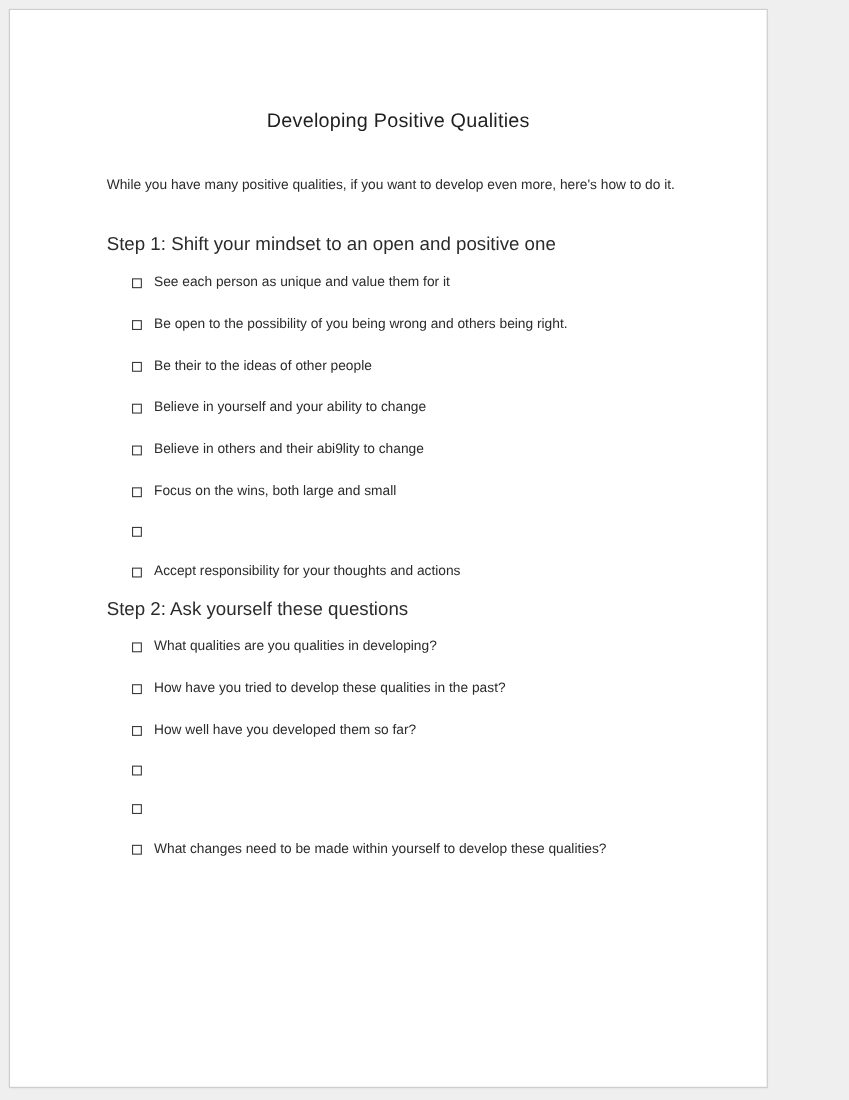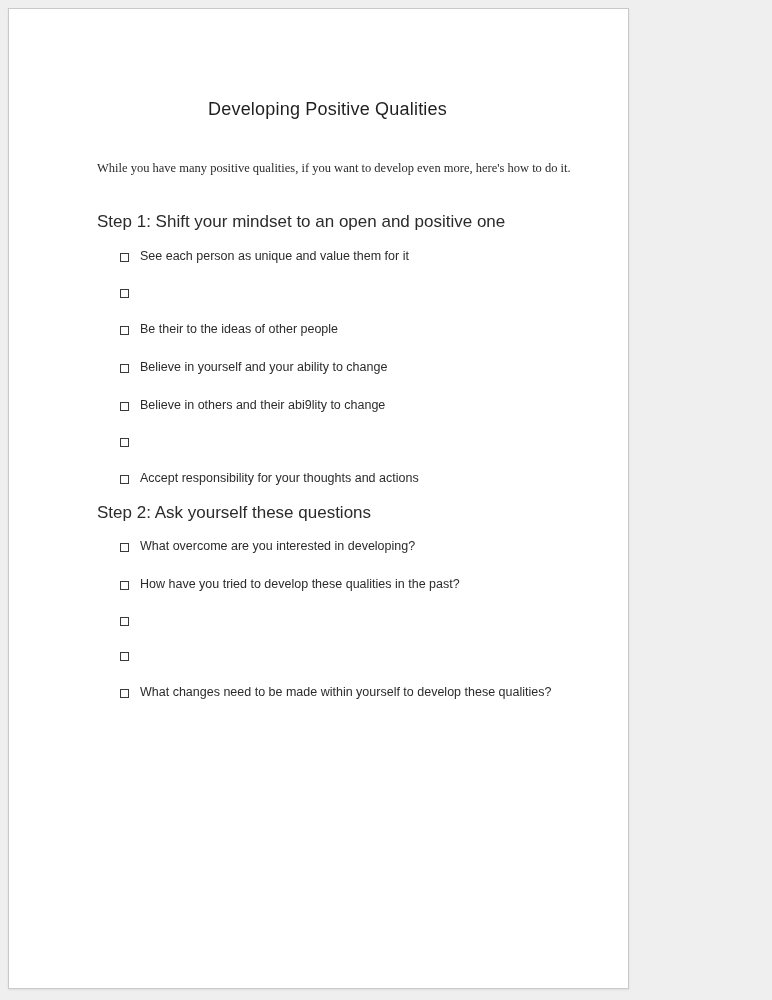--- a/index.html
+++ b/index.html
@@ -11,21 +11,21 @@
     height: 1000px;
     background: #efefef;
     overflow: hidden;
     font-family: "Liberation Sans", "DejaVu Sans", sans-serif;
     -webkit-font-smoothing: antialiased;
   }
   .page {
     position: absolute;
     left: 8px;
     top: 8px;
-    width: 621px;
+    width: 690px;
     height: 981px;
     background: #ffffff;
     border: 1px solid #c9c9c9;
     box-shadow: 0 1px 2px rgba(0,0,0,0.08);
     box-sizing: border-box;
   }
   .content {
     padding: 0 70px 0 88px;
     color: #2b2b2b;
   }
@@ -35,21 +35,20 @@
     font-size: 18px;
     font-weight: 400;
     color: #1f1f1f;
     letter-spacing: 0.2px;
   }
   .intro {
     margin: 41px 0 0 0;
     font-size: 12.5px;
     line-height: 14px;
     white-space: nowrap;
-    font-family: Liberation Serif, serif;
   }
   .section-heading {
     margin: 40px 0 0 0;
     font-size: 17px;
     line-height: 14px;
     white-space: nowrap;
   }
   .section-2 .section-heading {
     margin-top: 21px;
   }
@@ -95,53 +94,62 @@
 
     <div class="section section-1">
       <p class="section-heading">Step 1: Shift your mindset to an open and positive one</p>
       <ul class="checklist">
         <li>
           <span class="cb"></span>
           <span>See each person as unique and value them for it</span>
         </li>
         <li>
           <span class="cb"></span>
+          <span>Be open to the possibility of you being wrong and others being right.</span>
         </li>
         <li>
           <span class="cb"></span>
           <span>Be their to the ideas of other people</span>
         </li>
         <li>
           <span class="cb"></span>
           <span>Believe in yourself and your ability to change</span>
         </li>
         <li>
           <span class="cb"></span>
           <span>Believe in others and their abi9lity to change</span>
+        </li>
+        <li>
+          <span class="cb"></span>
+          <span>Focus on the wins, both large and small</span>
         </li>
         <li>
           <span class="cb"></span>
         </li>
         <li>
           <span class="cb"></span>
           <span>Accept responsibility for your thoughts and actions</span>
         </li>
       </ul>
     </div>
 
     <div class="section section-2">
       <p class="section-heading">Step 2: Ask yourself these questions</p>
       <ul class="checklist">
         <li>
           <span class="cb"></span>
-          <span>What overcome are you interested in developing?</span>
+          <span>What qualities are you qualities in developing?</span>
         </li>
         <li>
           <span class="cb"></span>
           <span>How have you tried to develop these qualities in the past?</span>
+        </li>
+        <li>
+          <span class="cb"></span>
+          <span>How well have you developed them so far?</span>
         </li>
         <li>
           <span class="cb"></span>
         </li>
         <li>
           <span class="cb"></span>
         </li>
         <li>
           <span class="cb"></span>
           <span>What changes need to be made within yourself to develop these qualities?</span>

